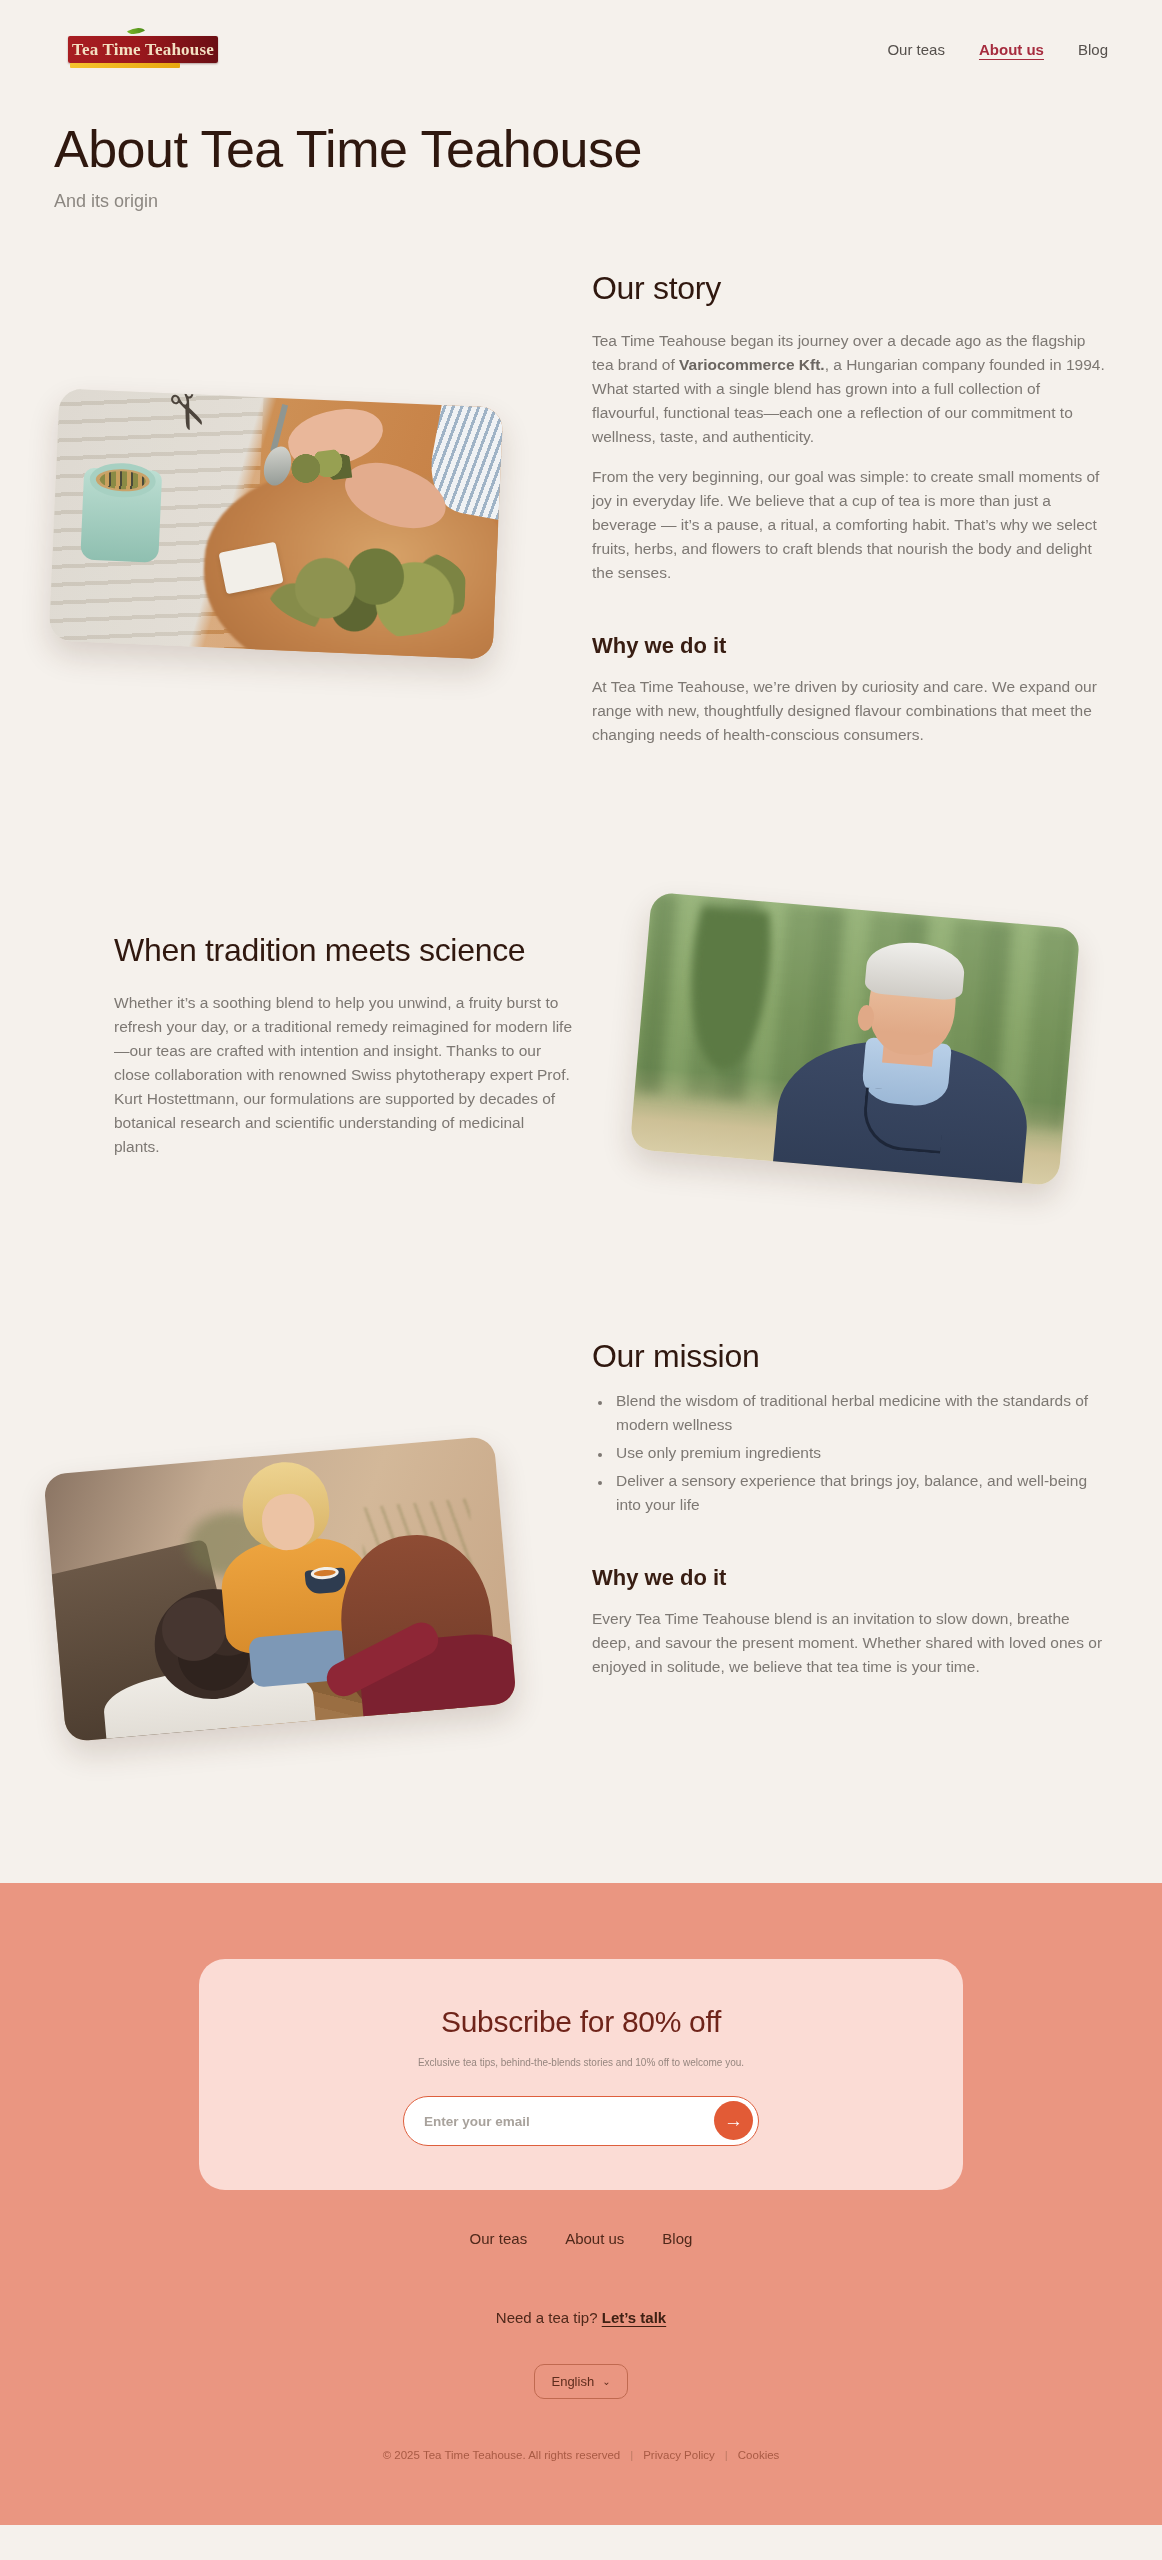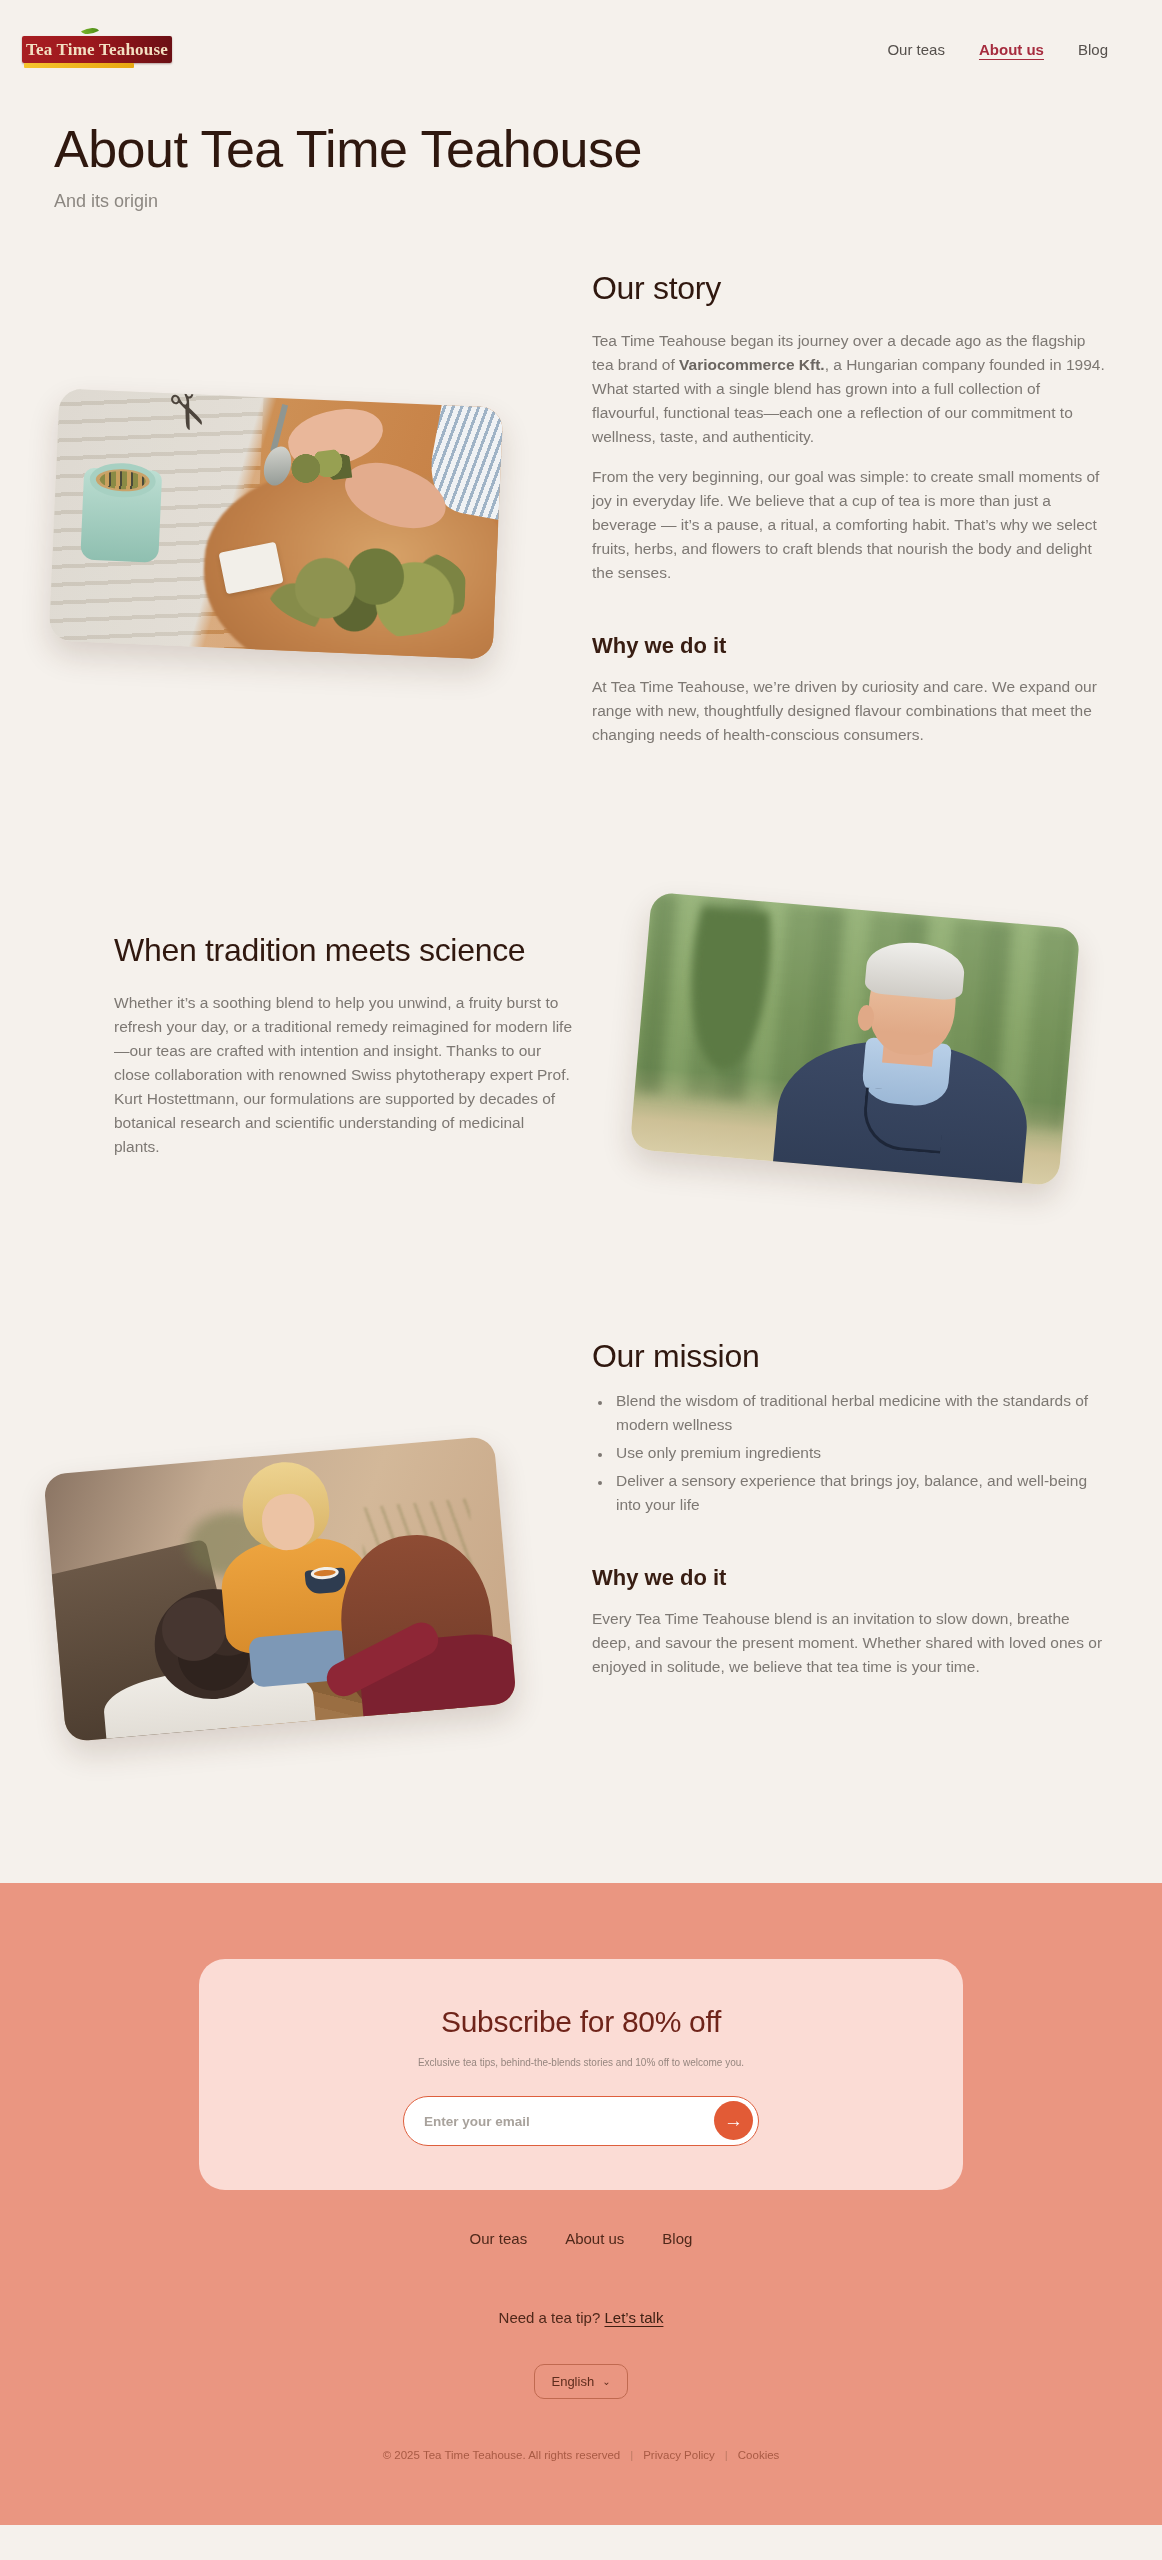--- a/index.html
+++ b/index.html
@@ -5,21 +5,21 @@
   * { margin:0; padding:0; box-sizing:border-box; }
   html,body { background:#f5f1ec; }
   body {
     width:1162px; min-height:2560px; margin:0 auto;
     font-family:"Liberation Sans", sans-serif;
     color:#7d7873; overflow-x:hidden;
   }
   .page { width:1162px; }
 
   
-  header { display:flex; justify-content:space-between; align-items:center; padding:36px 54px 0 22px; }
+  header { display:flex; justify-content:space-between; align-items:center; padding:36px 54px 0 68px; }
   .logo { position:relative; display:inline-block; }
   .logo-box {
     position:relative; display:flex; align-items:center; justify-content:center;
     width:150px; height:27px; border-radius:2px;
     background:linear-gradient(95deg,#a81e22 0%,#9c181d 45%,#6a0f14 100%);
     box-shadow:0 1px 2px rgba(60,10,10,.35);
   }
   .logo-text { font-family:"Liberation Serif", serif; font-size:17px; font-weight:700; color:#f3e0c2; letter-spacing:.2px; white-space:nowrap; }
   .logo-bar { position:absolute; left:2px; bottom:-5px; width:110px; height:5px; background:linear-gradient(90deg,#f5c52e,#e7a711); border-radius:1px; }
   .logo-leaf { position:absolute; top:-9px; left:60px; width:16px; height:8px; background:linear-gradient(90deg,#7ab52b,#4e8d18); border-radius:0 100% 0 100%; transform:rotate(-28deg); }
@@ -109,21 +109,21 @@
   .subscribe-card { width:764px; margin:0 auto; background:#fbdcd5; border-radius:26px; padding:46px 100px 44px 100px; text-align:center; }
   .subscribe-title { font-size:30px; font-weight:500; color:#6f241a; letter-spacing:-.3px; }
   .subscribe-sub { margin:14px auto 0 auto; max-width:420px; font-size:10px; line-height:19px; color:#96867f; }
   .subscribe-form { position:relative; width:356px; height:50px; margin:24px auto 0 auto; background:#ffffff; border:1.5px solid #de5f3d; border-radius:999px; display:flex; align-items:center; }
   .email-input { flex:1; height:100%; border:0; outline:0; background:transparent; border-radius:999px; padding:0 52px 0 20px; font-size:13.5px; color:#5a544f; font-family:"Liberation Sans", sans-serif;font-weight:bold; }
   .email-input::placeholder { color:#a8a29c; }
   .submit-btn { position:absolute; right:5px; top:4px; width:39px; height:39px; border:0; border-radius:50%; background:#e25b36; color:#fff; font-size:19px; line-height:39px; text-align:center; cursor:pointer; }
   .footer-nav { display:flex; justify-content:center; gap:38px; margin-top:40px; }
   .footer-link { font-size:15px; font-weight:500; color:#4f281a; text-decoration:none; cursor:pointer; }
   .tea-tip { text-align:center; margin-top:62px; font-size:15px; color:#4f281a; }
-  .tea-tip a { color:#3f2013; font-weight:400; text-decoration:underline; text-underline-offset:3px; cursor:pointer; }
+  .tea-tip a { color:#3f2013; font-weight:700; text-decoration:underline; text-underline-offset:3px; cursor:pointer; }
   .lang-wrap { display:flex; justify-content:center; margin-top:38px; }
   .lang-btn { display:flex; align-items:center; gap:8px; padding:9px 16px; background:transparent; border:1px solid #c06a50; border-radius:10px; font-size:13px; color:#5f2d1d; font-family:"Liberation Sans", sans-serif; cursor:pointer; }
   .chevron { font-size:10px; color:#5f2d1d; }
   .copyright { display:flex; justify-content:center; align-items:center; gap:10px; margin-top:50px; font-size:11.5px; color:#a85a44; }
   .copyright .sep { color:#bd7a64; }
   .copy-link { color:#a85a44; text-decoration:none; cursor:pointer; }
 </style>
 </head>
 <body>
 

